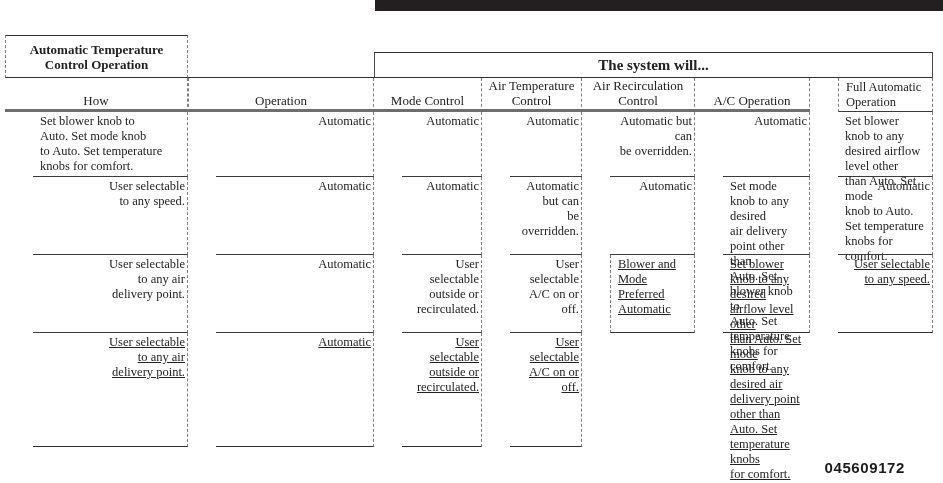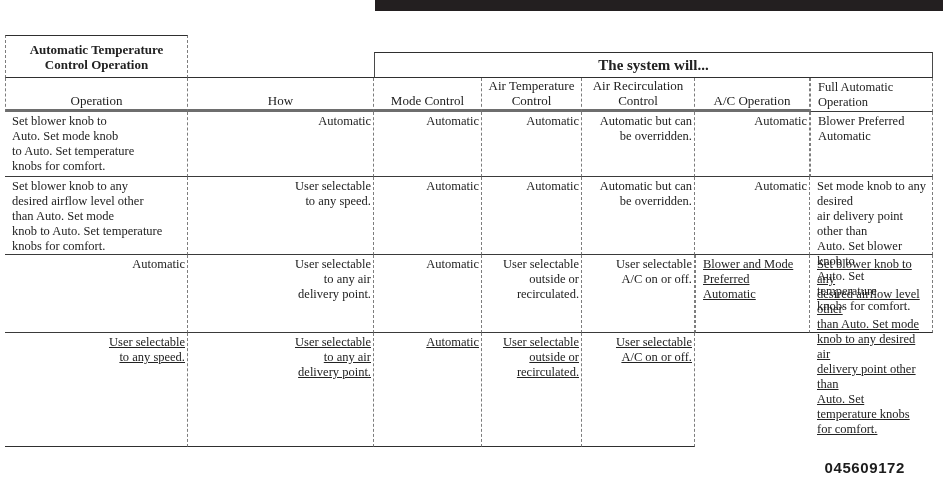--- a/index.html
+++ b/index.html
@@ -68,20 +68,21 @@
     white-space: pre-line;
   }
   .h2.first { border-left: 1px dashed #7d7d7d; }
 
   
   .cell {
     border-right: 1px dashed #7d7d7d;
     border-bottom: 1px solid #3a3a3a;
     padding: 2px 6px 2px 7px;
     white-space: pre-line;
+    margin-left: 28px;
   }
   .cell.first { border-left: 1px dashed #7d7d7d; }
   .cell.center { text-align: right; padding: 2px 2px; }
   .row-last > .last-row-cell, .cell.bottom { border-bottom: 1.5px solid #2f2f2f; text-decoration: underline; }
 
   .figure-number {
     position: absolute;
     top: 459px; right: 38px;
     font-family: "Liberation Sans", sans-serif;
     font-weight: bold;
@@ -97,42 +98,41 @@
 
   <div class="top-bar"></div>
 
   <div class="grid">
 
     <div class="h1a">Automatic Temperature
 Control Operation</div>
     <div class="h1b"></div>
     <div class="h1c">The system will...</div>
 
+    <div class="h2">How</div>
     <div class="h2 first">Operation</div>
-    <div class="h2">How</div>
     <div class="h2">Mode Control</div>
     <div class="h2">Air Temperature
 Control</div>
     <div class="h2">Air Recirculation
 Control</div>
     <div class="h2">A/C Operation</div>
 
     <div class="cell first">Full Automatic Operation</div>
     <div class="cell">Set blower knob to
 Auto. Set mode knob
 to Auto. Set temperature
 knobs for comfort.</div>
     <div class="cell center">Automatic</div>
     <div class="cell center">Automatic</div>
     <div class="cell center">Automatic</div>
     <div class="cell center">Automatic but can
 be overridden.</div>
     <div class="cell center">Automatic</div>
 
-    <div class="cell first">Blower Preferred Automatic</div>
     <div class="cell">Set blower knob to any
 desired airflow level other
 than Auto. Set mode
 knob to Auto. Set temperature
 knobs for comfort.</div>
     <div class="cell center">User selectable
 to any speed.</div>
     <div class="cell center">Automatic</div>
     <div class="cell center">Automatic</div>
     <div class="cell center">Automatic but can

